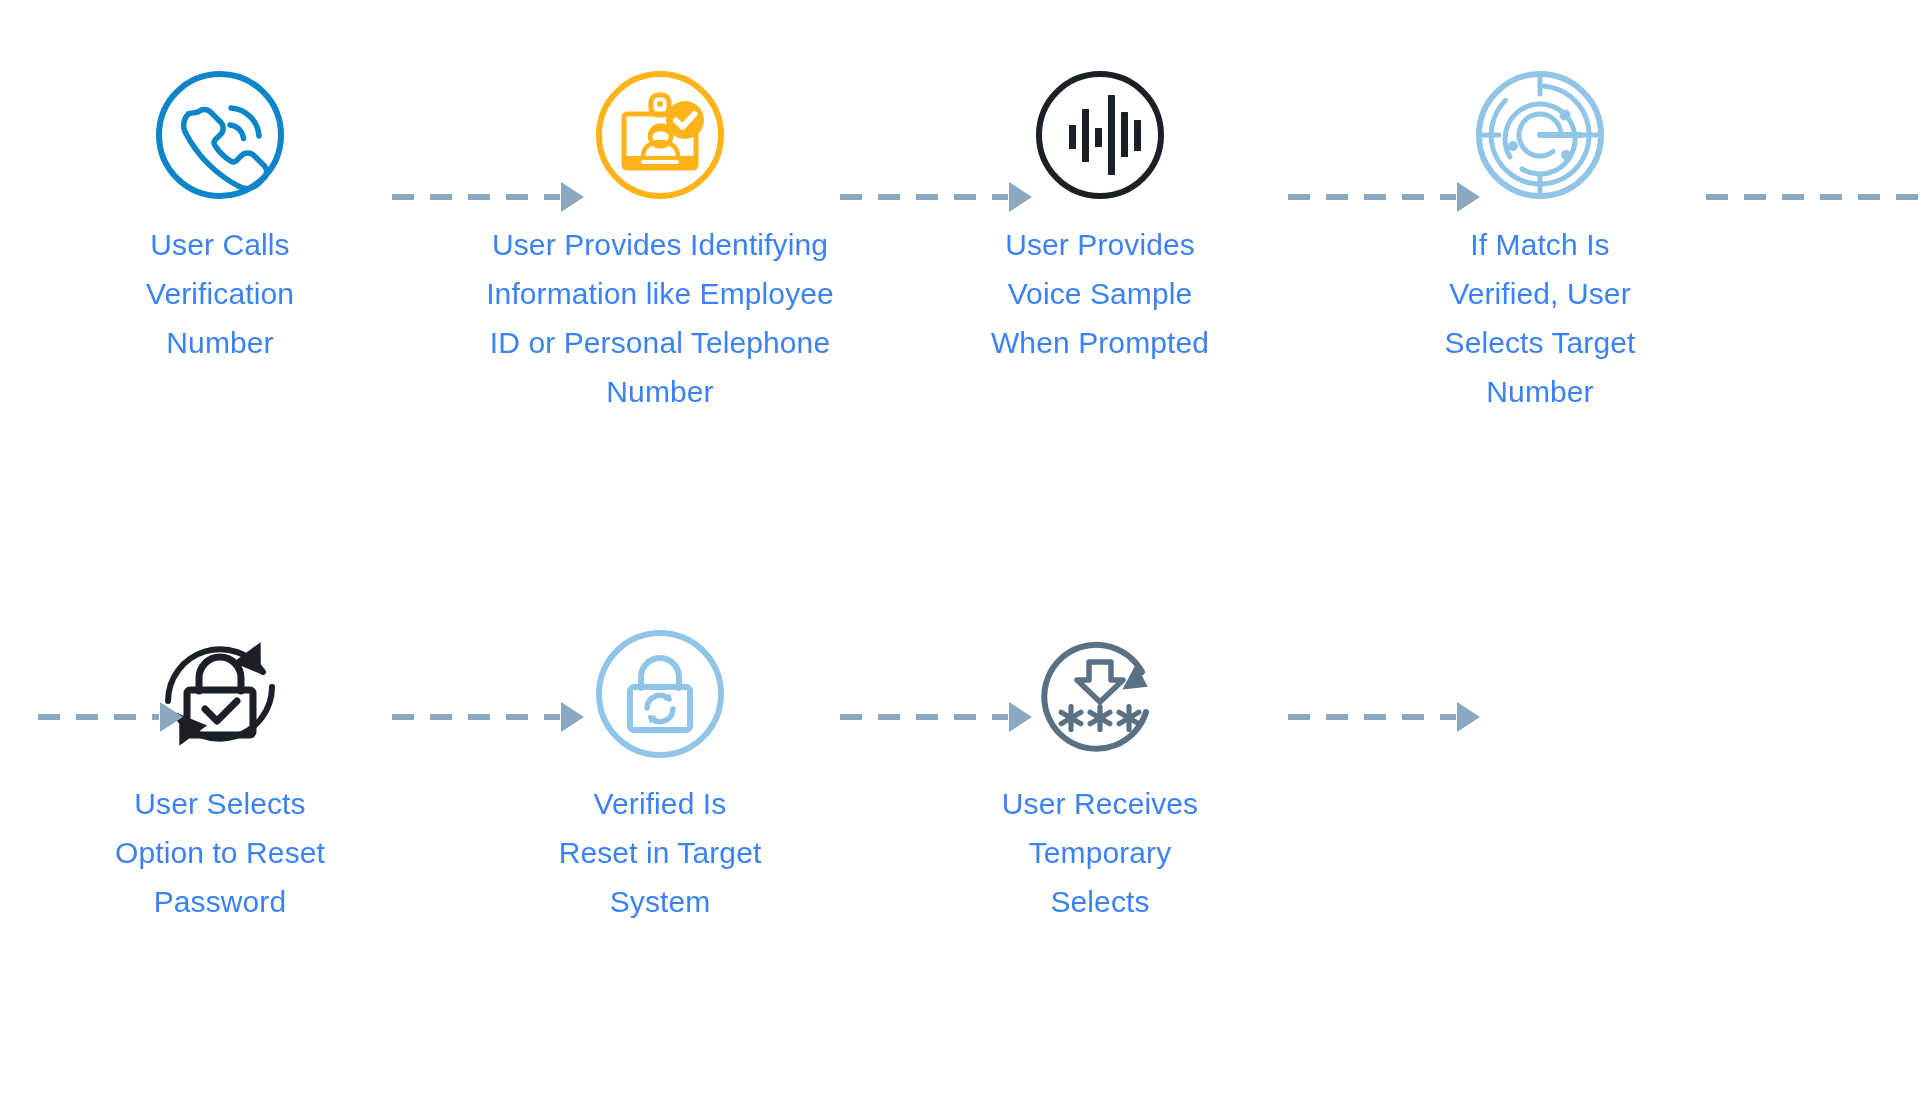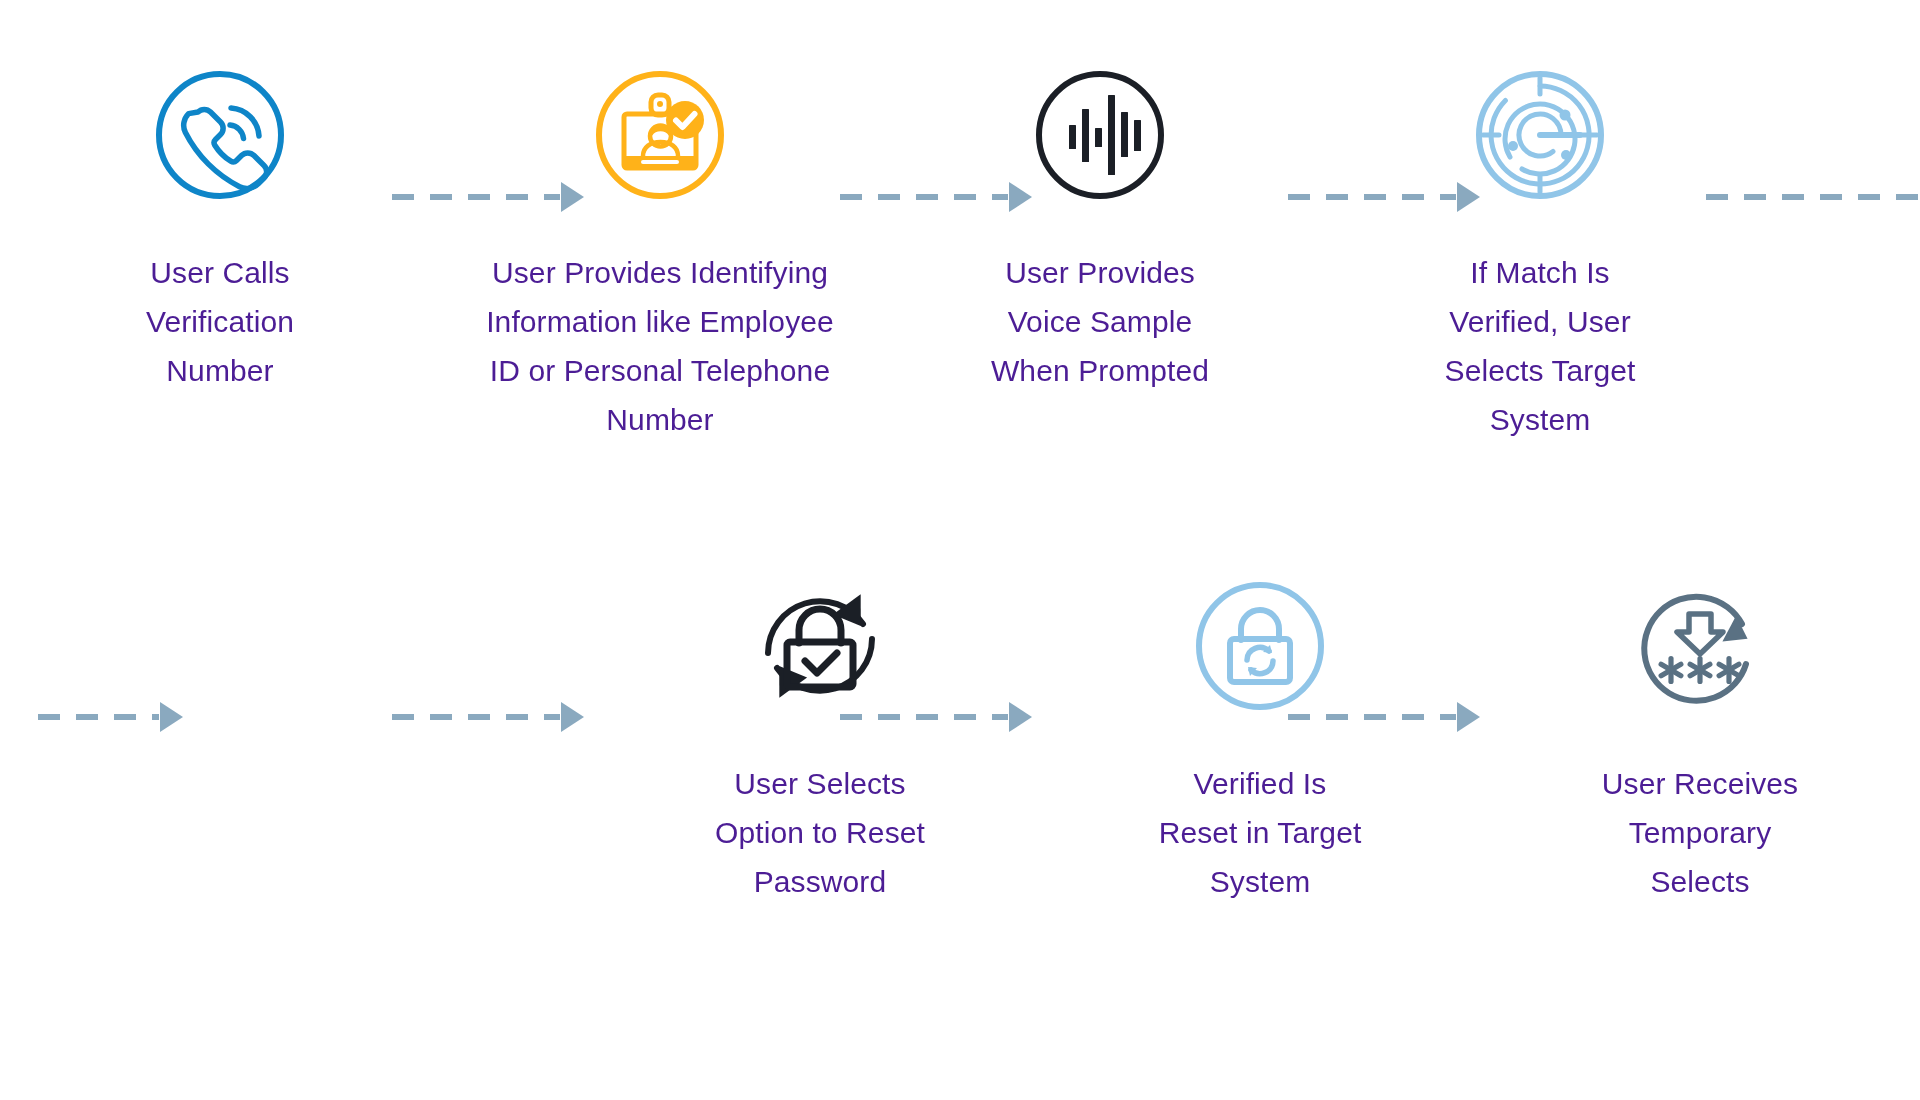--- a/index.html
+++ b/index.html
@@ -22,44 +22,43 @@
   .row {
     position: absolute;
     left: 0;
     width: 1920px;
     height: 460px;
     display: flex;
     flex-direction: row;
     align-items: flex-start;
   }
   #row-1 { top: 50px; }
-  #row-2 { top: 561px; justify-content: flex-end; }
+  #row-2 { top: 609px; }
 
   .step {
     width: 440px;
     display: flex;
     flex-direction: column;
     align-items: center;
   }
   .icon-wrap {
     width: 170px;
     height: 170px;
     display: flex;
     align-items: center;
     justify-content: center;
   }
   .icon-wrap svg {
     display: block;
   }
   .step-label {
-    margin-top: 28px;
     text-align: center;
     font-size: 30px;
     line-height: 49px;
-    color: #4c1d95;
+    color: #3b82f6;
     font-family: "Liberation Sans", sans-serif;
     font-weight: 400;
     letter-spacing: 0.1px;
     white-space: pre-line;
     max-width: 420px;
   }
   .step-label.wide { max-width: 430px; }
 
   
   .connector {
@@ -178,21 +177,21 @@
           <path d="M85 28 v16 M85 126 v16 M28 85 h16 M126 85 h16" stroke="#90c5e8" stroke-width="5" stroke-linecap="round"></path>
 
           <circle cx="110" cy="65" r="5.5" fill="#90c5e8"></circle>
           <circle cx="111" cy="105" r="5" fill="#90c5e8"></circle>
           <circle cx="58" cy="96" r="5" fill="#90c5e8"></circle>
         </svg>
       </div>
       <div class="step-label">If Match Is
 Verified, User
 Selects Target
-System</div>
+Number</div>
     </div>
   </div>
 
   <div class="row" id="row-2">
 
     <div class="step">
       <div class="icon-wrap">
         <svg width="170" height="170" viewBox="0 0 170 170">
 
           <path d="M33 92 a52 52 0 0 1 95 -29" fill="none" stroke="#1b1f26" stroke-width="6" stroke-linecap="round"></path>

